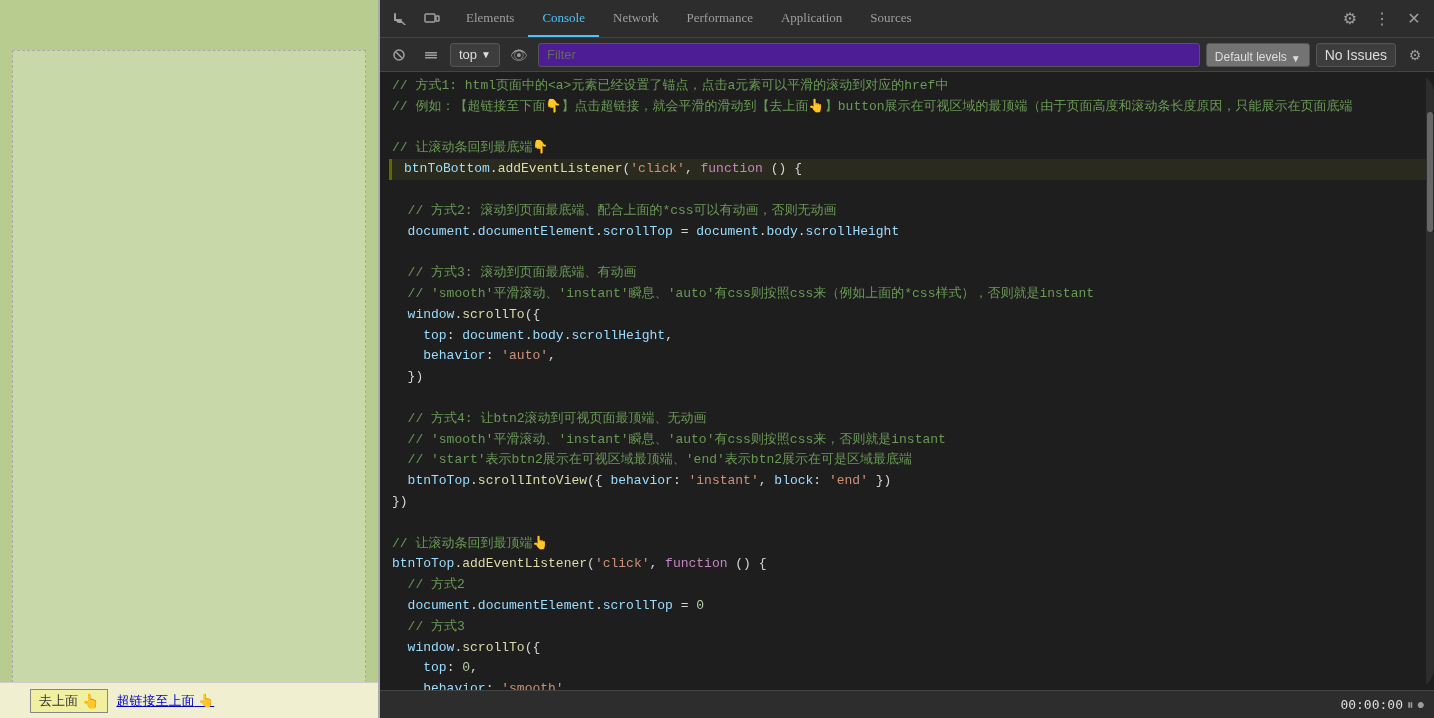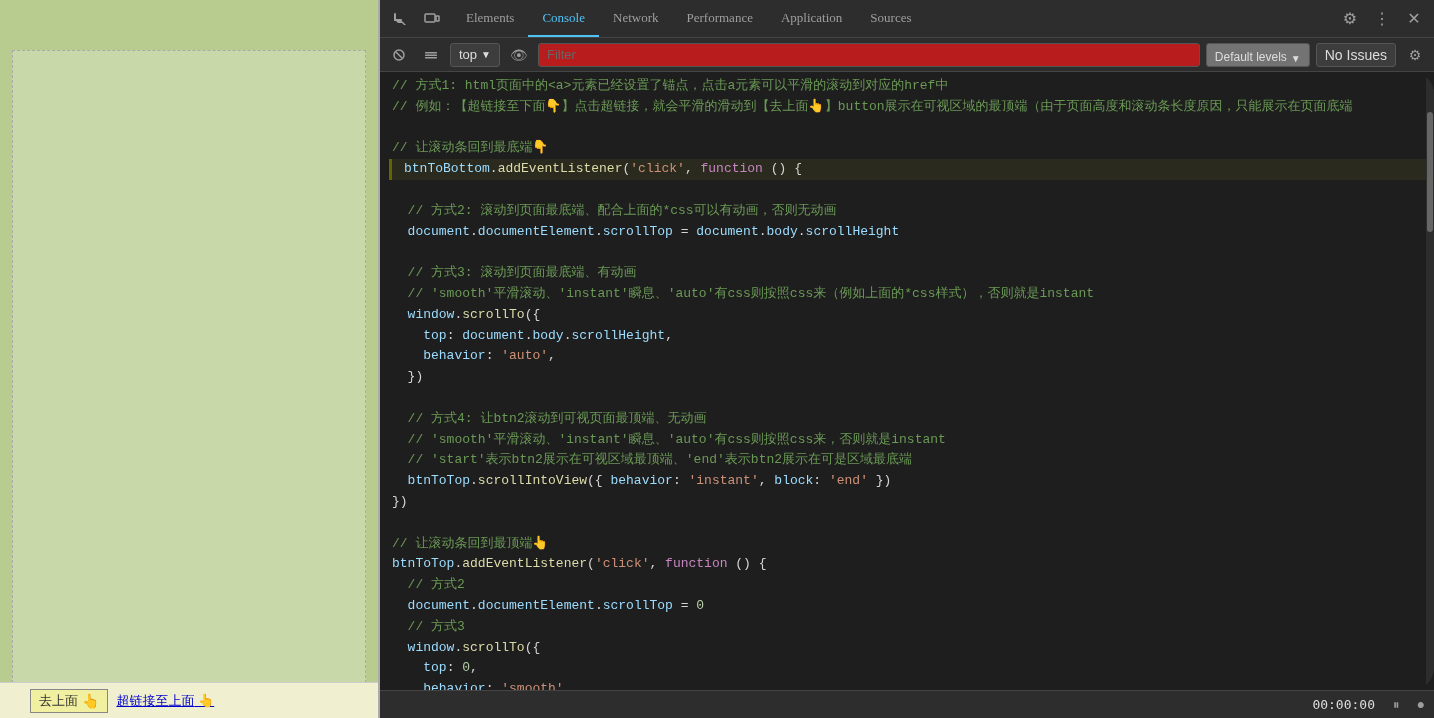--- a/index.html
+++ b/index.html
@@ -182,21 +182,21 @@
       height: 26px;
       display: flex;
       align-items: center;
       justify-content: center;
       cursor: pointer;
       color: #9e9e9e;
       font-size: 14px;
     }
     .filter-input {
       flex: 1;
-      background: #b91c1c;
+      background: #4c1d95;
       border: 1px solid #555;
       border-radius: 3px;
       height: 24px;
       padding: 0 8px;
       font-size: 13px;
       color: #ddd;
       outline: none;
     }
     .filter-input::placeholder { color: #666; }
     .default-levels-btn {
@@ -283,21 +283,21 @@
 
     
     .devtools-bottom {
       height: 28px;
       background: #2d2d2d;
       border-top: 1px solid #444;
       display: flex;
       align-items: center;
       justify-content: flex-end;
       padding: 0 10px;
-      gap: 18px;
+      gap: 4px;
       flex-shrink: 0;
     }
     .time-display {
       color: #ddd;
       font-size: 13px;
       font-family: monospace;
     }
     .record-btn {
       display: flex;
       align-items: center;

